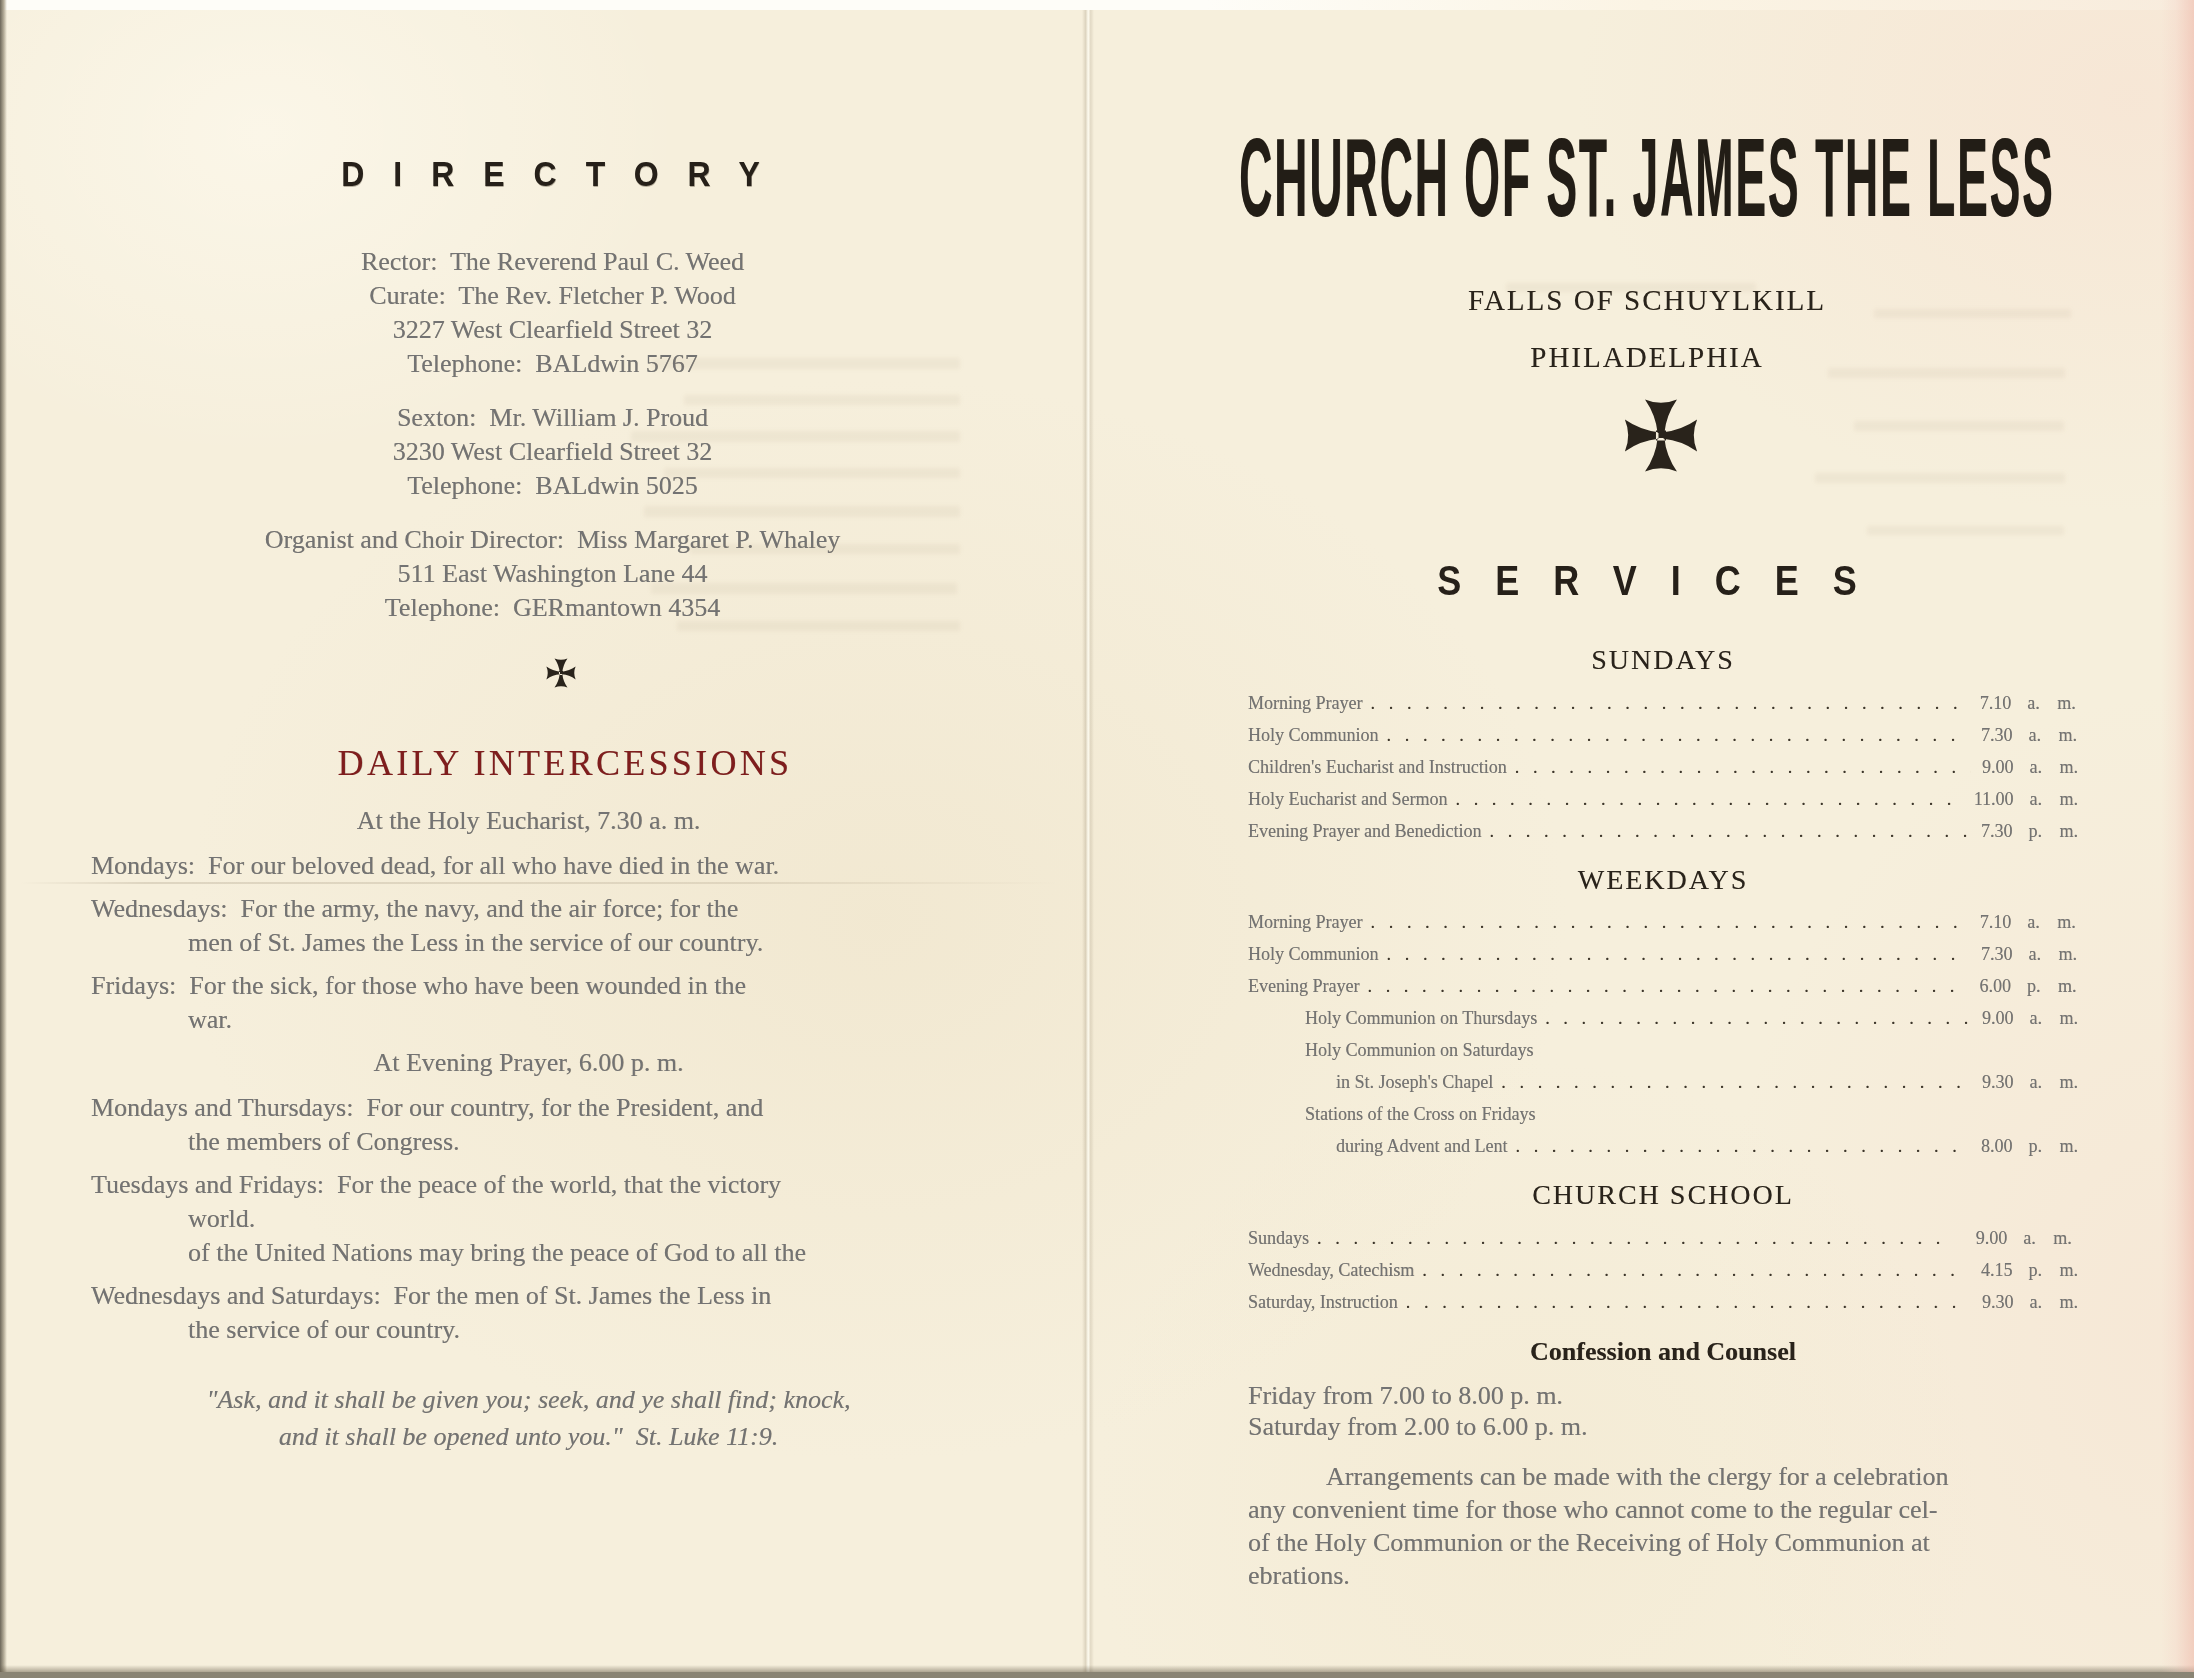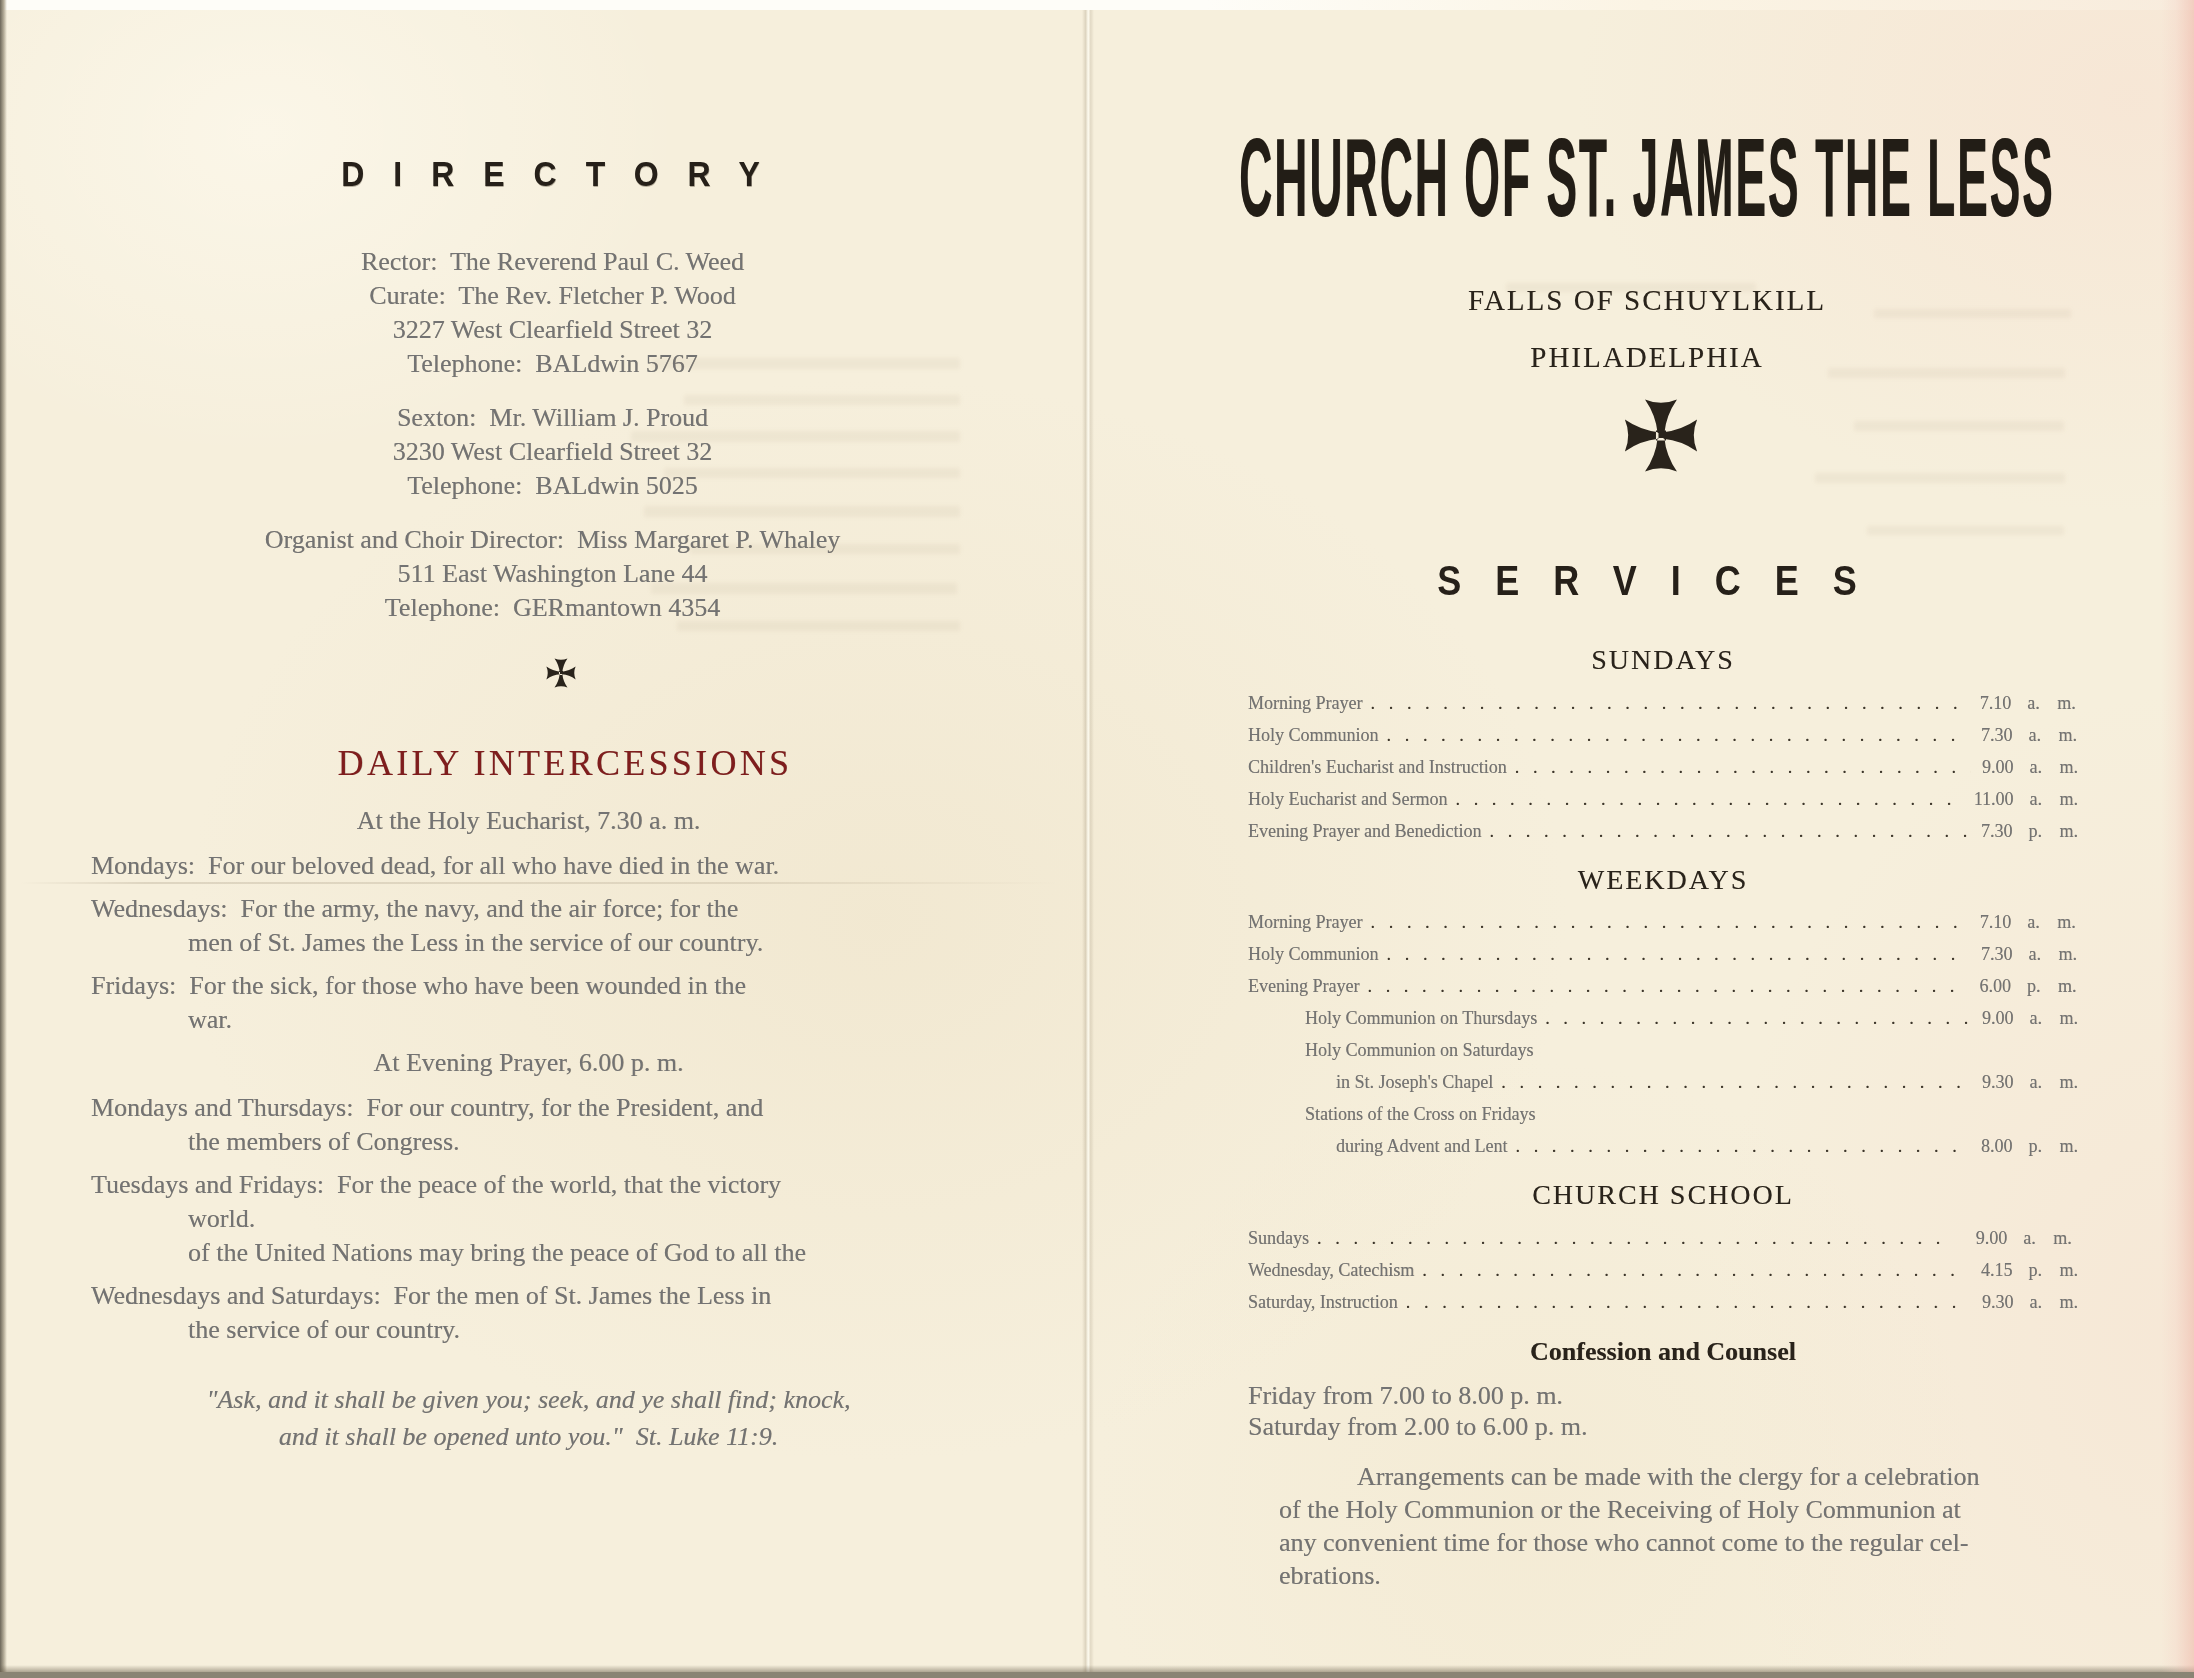--- a/index.html
+++ b/index.html
@@ -63,21 +63,21 @@
   .sched-row.indent1{padding-left:57px;}
   .sched-row.indent2{padding-left:88px;}
   .sched-label{white-space:pre;}
   .leader{flex:1 1 auto;overflow:hidden;white-space:nowrap;margin:0 10.5px 0 8px;color:#3c352a;}
   .leader::after{content:". . . . . . . . . . . . . . . . . . . . . . . . . . . . . . . . . . . . . . . . . . . . . . . . . . . . . . . .";letter-spacing:4.6px;}
   .sched-time{width:71px;text-align:right;white-space:pre;}
   .sched-mer{width:87px;padding-left:16px;word-spacing:13px;white-space:pre;}
   .conf-heading{text-align:center;font-weight:700;font-size:26px;line-height:33px;margin:17px 0 12px;color:#29231b;}
   .conf-line{font-size:26px;line-height:31px;white-space:pre-wrap;}
   .conf-para{margin-top:18.4px;}
-  .para-line{font-size:26px;line-height:33px;white-space:pre-wrap;margin-left:31px;}
+  .para-line{font-size:26px;line-height:33px;white-space:pre-wrap;}
   .para-line.first{text-indent:78px;}
   .cross-fill{fill:#29231b;}
 </style>
 </head>
 <body>
 
 <div class="scan">
 
   <div>
     <div class="dir-title ink">DIRECTORY</div>
@@ -273,22 +273,22 @@
         </div>
 
       <div>
         <div class="conf-heading ink">Confession and Counsel</div>
         <div>
             <div class="conf-line ink">Friday from 7.00 to 8.00 p. m.</div>
             <div class="conf-line ink">Saturday from 2.00 to 6.00 p. m.</div>
           </div>
         <div class="conf-para">
             <div class="para-line ink first">Arrangements can be made with the clergy for a celebration</div>
+            <div class="para-line ink">any convenient time for those who cannot come to the regular cel-</div>
             <div class="para-line ink">of the Holy Communion or the Receiving of Holy Communion at</div>
-            <div class="para-line ink">any convenient time for those who cannot come to the regular cel-</div>
             <div class="para-line ink">ebrations.</div>
           </div>
       </div>
     </div>
   </div>
 
   <div class="ghost" style="left:651px;top:358px;width:309px;height:10.5px;"></div>
   <div class="ghost" style="left:684px;top:395px;width:276px;height:10px;"></div>
   <div class="ghost" style="left:631px;top:431px;width:329px;height:10.5px;"></div>
   <div class="ghost" style="left:664px;top:468px;width:296px;height:10px;"></div>

